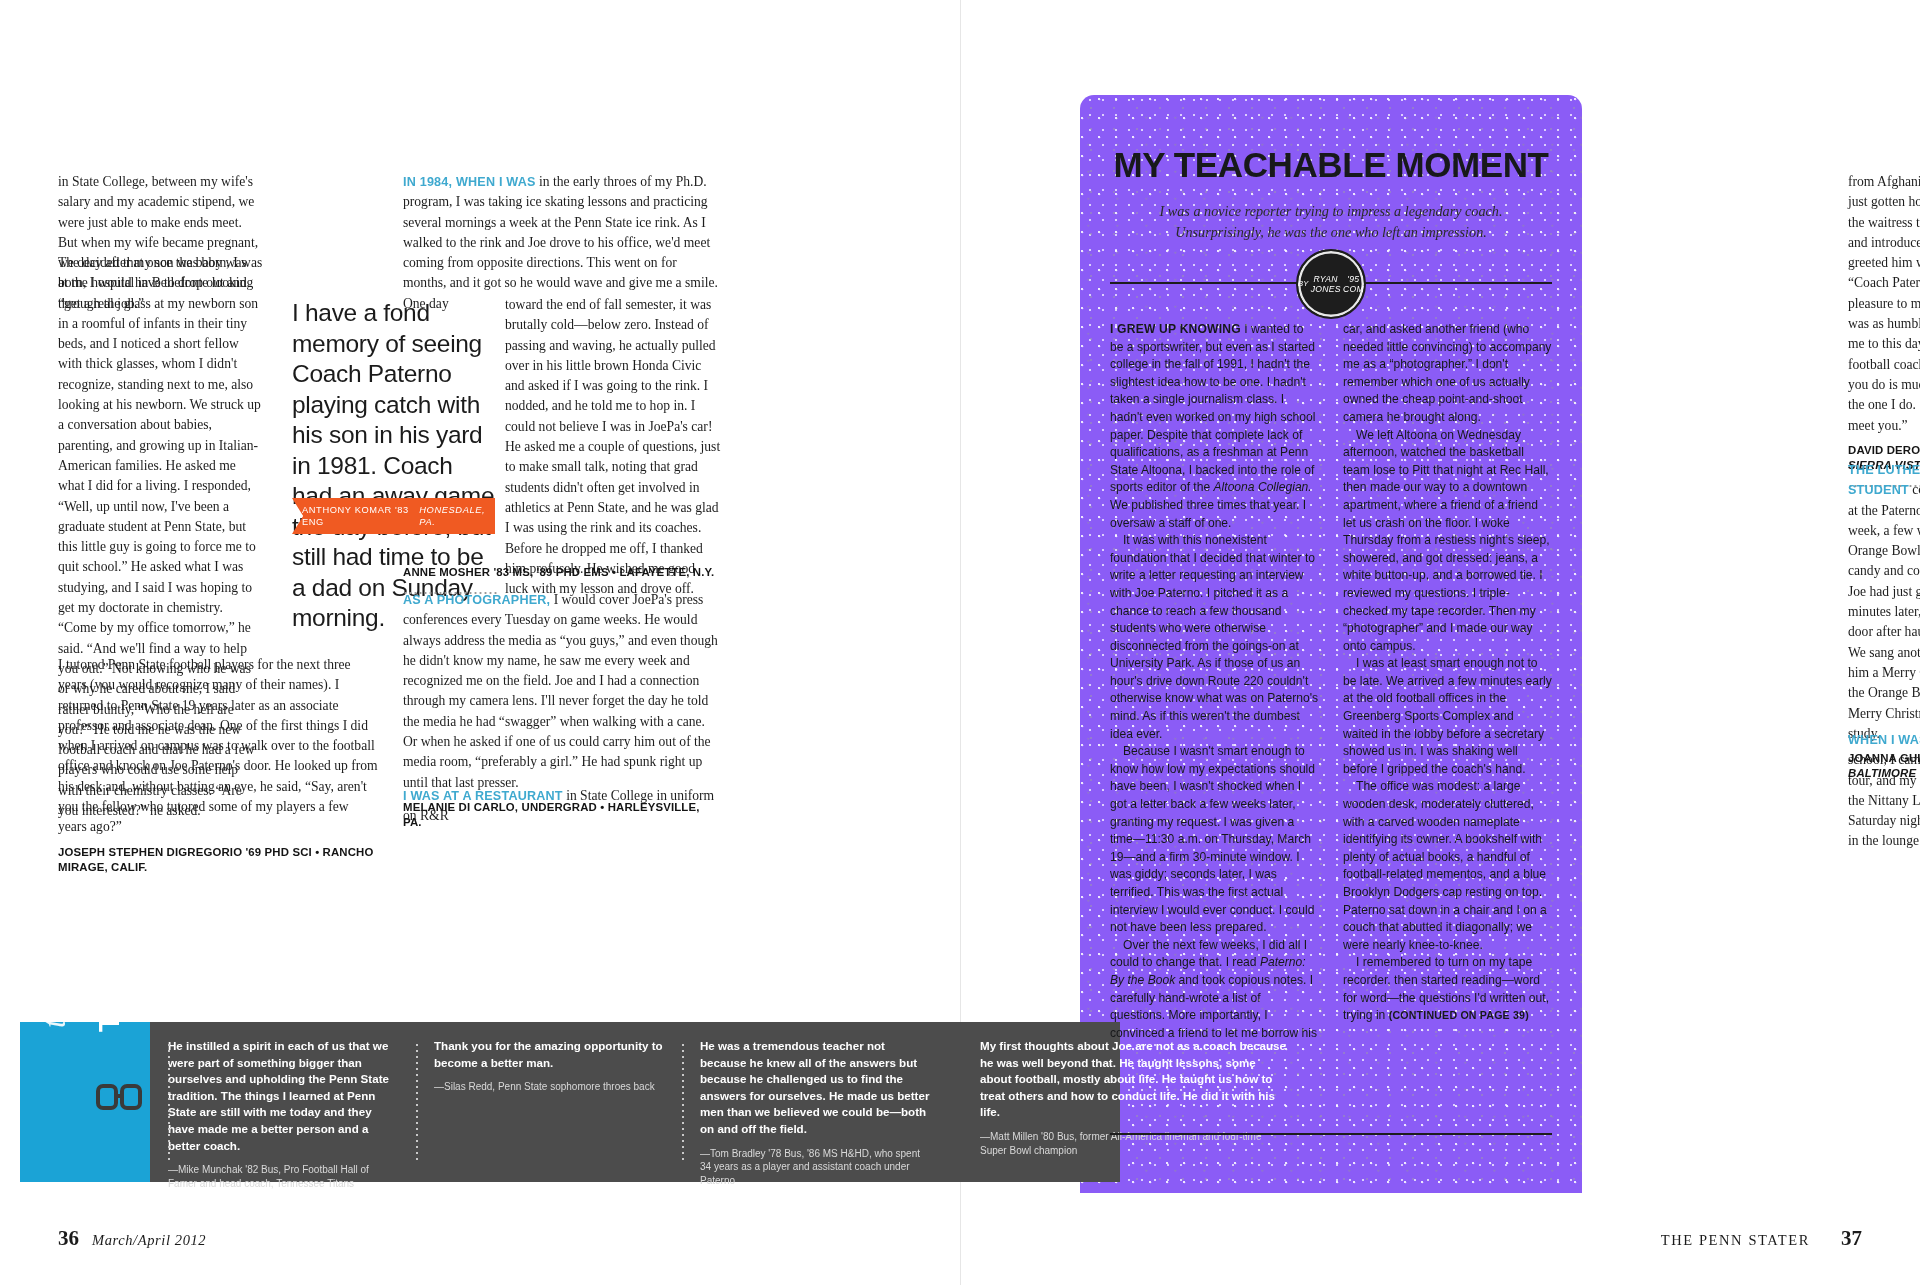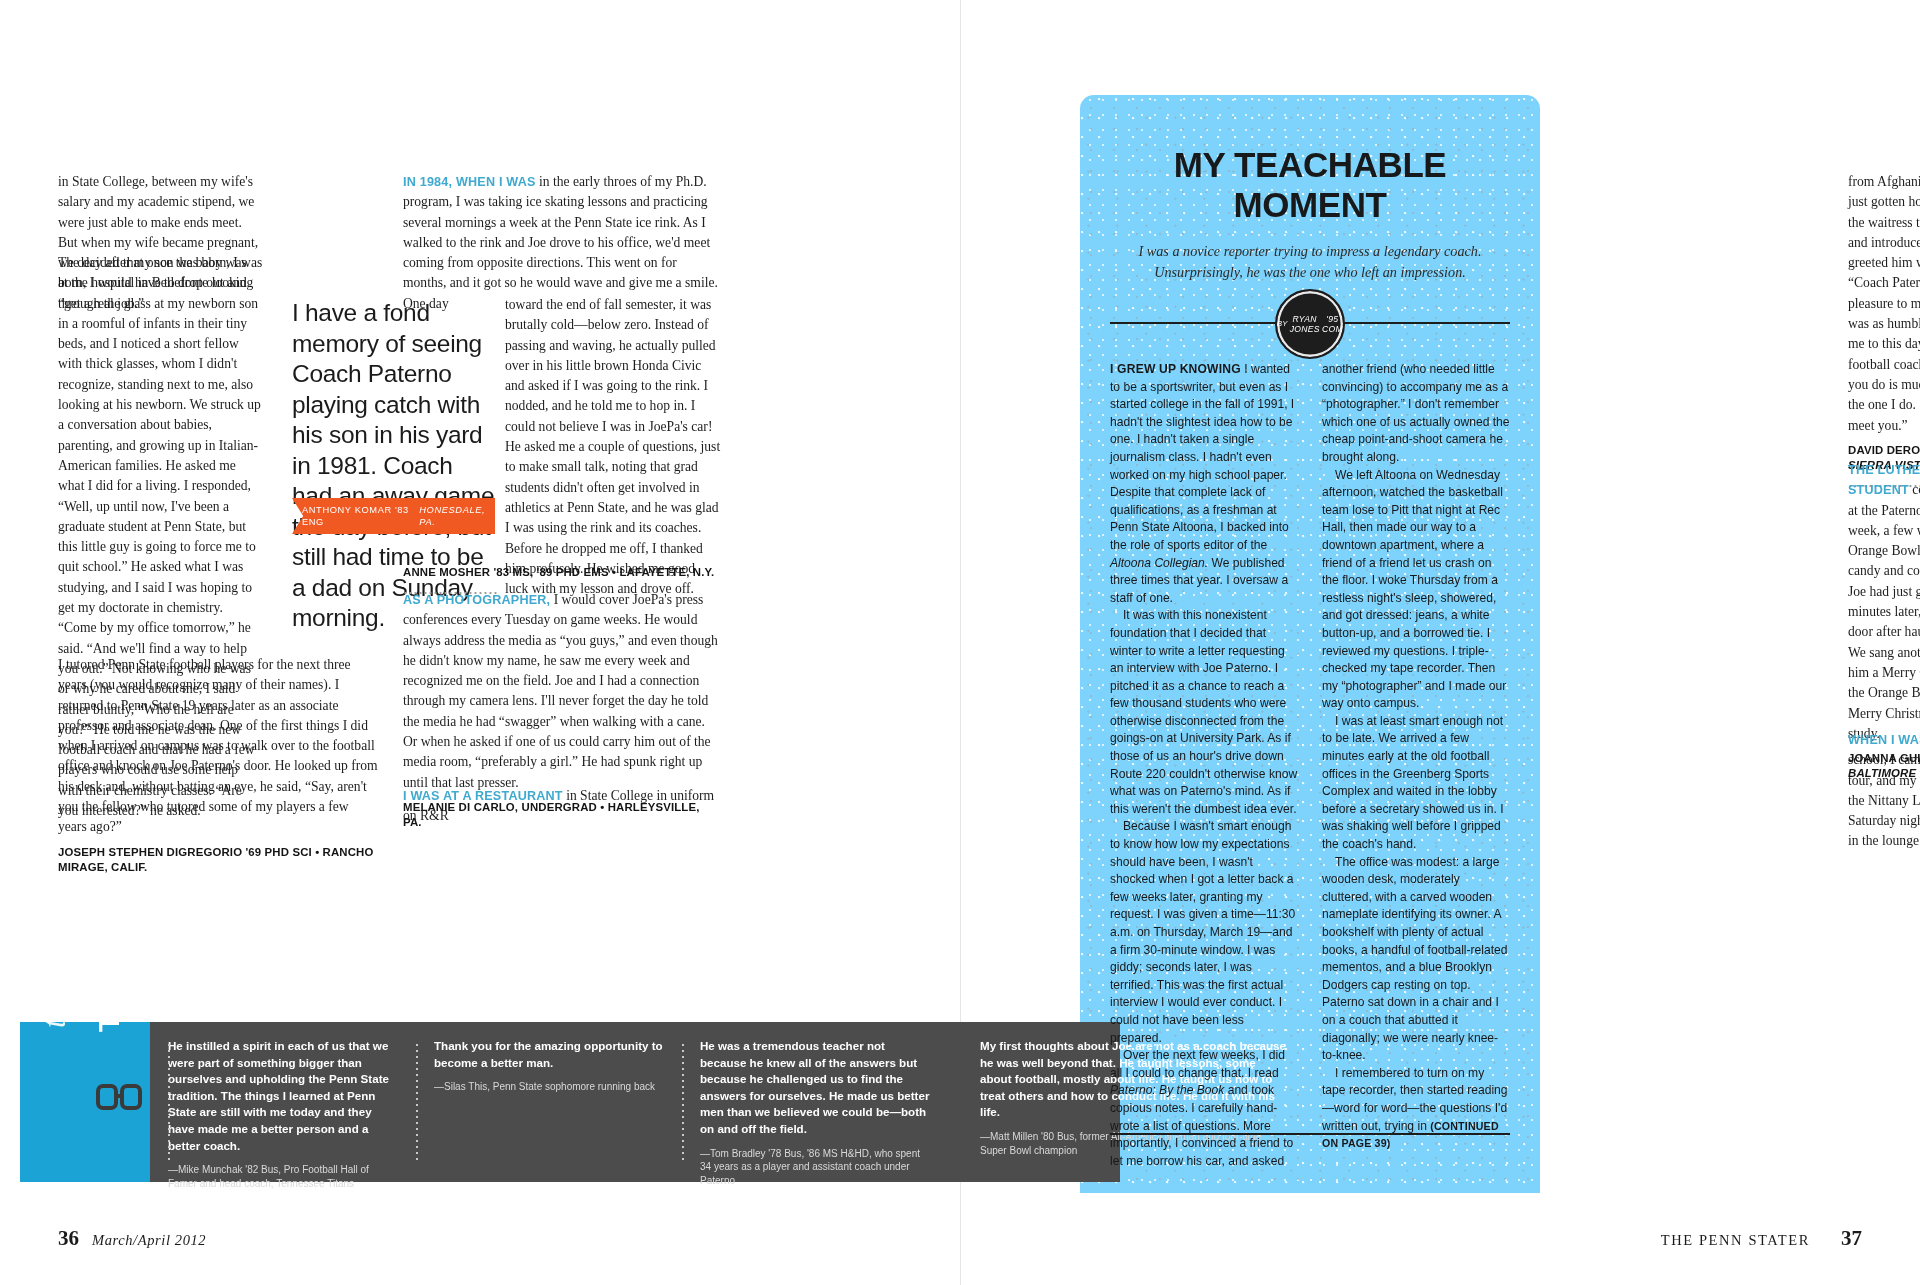--- a/index.html
+++ b/index.html
@@ -77,22 +77,22 @@
     display:flex;flex-direction:row;align-items:center;justify-content:center;
     font-family:"Liberation Sans",sans-serif;
     font-size:9.3px;letter-spacing:.6px;color:#ffffff;
     line-height:12px;padding-left:10px;box-sizing:border-box;
   }
   .pq-banner .rtext .l2{font-style:italic;}
 
   
   .feature{
     position:absolute;
-    left:1080px;top:95px;width:460px;height:1098px;
-    background:#7dd3fc;
+    left:1080px;top:95px;width:502px;height:1098px;
+    background:#8b5cf6;
     border-radius:14px 14px 0 0;
     overflow:hidden;
   }
   .feature:before{
     content:"";position:absolute;inset:0;
     background-image:
       radial-gradient(circle at 13% 22%, rgba(255,255,255,.85) 0 1.1px, transparent 1.4px),
       radial-gradient(circle at 47% 61%, rgba(160,160,160,.45) 0 1px, transparent 1.3px),
       radial-gradient(circle at 78% 33%, rgba(255,255,255,.7) 0 1px, transparent 1.3px),
       radial-gradient(circle at 29% 84%, rgba(150,150,150,.35) 0 1px, transparent 1.3px);
@@ -333,21 +333,21 @@
 
   <div class="trib-quotes">
     <div class="trib-q">
       <div class="sep"></div>
       <div class="qt">He instilled a spirit in each of us that we were part of something bigger than ourselves and upholding the Penn State tradition. The things I learned at Penn State are still with me today and they have made me a better person and a better coach.</div>
       <div class="qa">—Mike Munchak '82 Bus, Pro Football Hall of Famer and head coach, Tennessee Titans</div>
     </div>
     <div class="trib-q">
       <div class="sep"></div>
       <div class="qt">Thank you for the amazing opportunity to become a better man.</div>
-      <div class="qa">—Silas This, Penn State sophomore running back</div>
+      <div class="qa">—Silas Redd, Penn State sophomore throes back</div>
     </div>
     <div class="trib-q">
       <div class="sep"></div>
       <div class="qt">He was a tremendous teacher not because he knew all of the answers but because he challenged us to find the answers for ourselves. He made us better men than we believed we could be—both on and off the field.</div>
       <div class="qa">—Tom Bradley '78 Bus, '86 MS H&amp;HD, who spent 34 years as a player and assistant coach under Paterno</div>
     </div>
   </div>
 
   <div class="trib-quotes-right">
     <div class="qt">My first thoughts about Joe are not as a coach because he was well beyond that. He taught lessons, some about football, mostly about life. He taught us how to treat others and how to conduct life. He did it with his life.</div>

